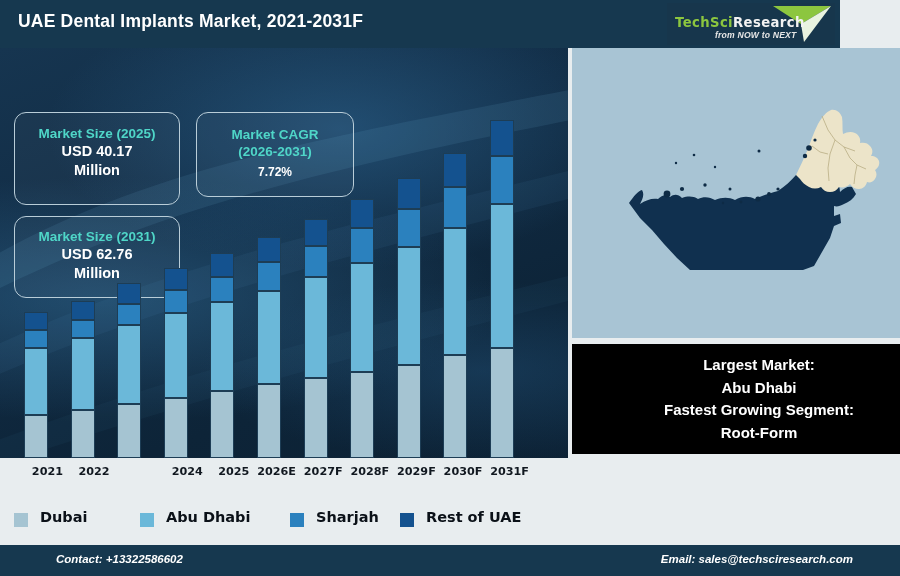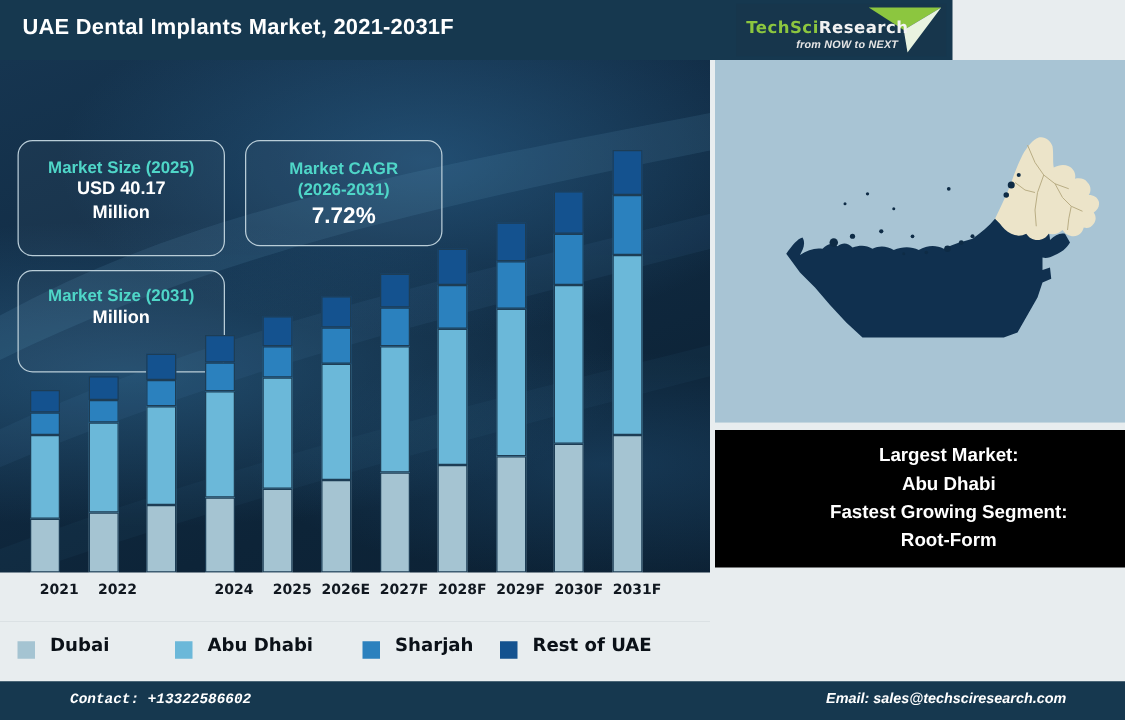--- a/index.html
+++ b/index.html
@@ -5,21 +5,21 @@
   html,body{margin:0;padding:0;}
   body{
     width:900px;height:576px;overflow:hidden;
     font-family:"Liberation Sans", sans-serif;
     background:#e8edef;
   }
   #root{position:relative;width:900px;height:576px;}
 
   
   .header{
-    position:absolute;left:0;top:0;width:762px;height:48px;
+    position:absolute;left:0;top:0;width:840px;height:48px;
     background:#16384f;
   }
   .header-title{
     position:absolute;left:18px;top:11px;
     font-size:17.5px;font-weight:bold;color:#ffffff;
     letter-spacing:.2px;
   }
   .logo-box{
     position:absolute;right:5px;top:3px;width:168px;height:42px;
     background:#17364c;overflow:hidden;
@@ -65,21 +65,21 @@
     box-sizing:border-box;
   }
   .pill .hd{
     color:#4fd6c8;font-weight:bold;font-size:13.5px;line-height:17px;
     display:block;
   }
   .pill .vl{
     color:#ffffff;font-weight:bold;font-size:14.5px;line-height:19px;
     display:block;
   }
-  .pill .vl.big{font-size:18px;line-height:24px;}
+  .pill .vl.big{font-size:12px;line-height:24px;}
 
   #pill-size-2025{left:14px;top:64px;width:166px;height:93px;padding-top:12px;}
   #pill-cagr{left:196px;top:64px;width:158px;height:85px;padding-top:13px;}
   #pill-size-2031{left:14px;top:168px;width:166px;height:82px;padding-top:11px;}
 
   
   .plot{position:absolute;left:0;top:0;width:568px;height:449px;}
   .bar{position:absolute;width:24px;}
   .seg{position:absolute;left:0;width:24px;border:0.7px solid #1d3d55;box-sizing:border-box;}
   .axis-strip{
@@ -122,21 +122,21 @@
     display:block;
   }
 
   
   .footer{
     position:absolute;left:0;top:545px;width:900px;height:31px;
     background:#16384f;
   }
   .ft-left{
     position:absolute;left:56px;top:8px;
-    font-size:11.5px;font-style:italic;font-weight:bold;color:#ffffff;font-family:Liberation Mono, monospace;
+    font-size:11.5px;font-style:italic;font-weight:bold;color:#ffffff;
   }
   .ft-right{
     position:absolute;right:47px;top:8px;
     font-size:11.5px;font-style:italic;font-weight:bold;color:#ffffff;
   }
 </style>
 </head>
 <body>
 
 <div id="root">
@@ -173,20 +173,21 @@
       </div>
 
       <div class="pill" id="pill-cagr">
         <span class="hd">Market CAGR</span>
         <span class="hd">(2026-2031)</span>
         <span class="vl big">7.72%</span>
       </div>
 
       <div class="pill" id="pill-size-2031">
         <span class="hd">Market Size (2031)</span>
+        <span class="vl">USD 62.76</span>
         <span class="vl">Million</span>
       </div>
 
       <div class="plot" id="plot">
           <div class="bar" style="left: 24px; top: 263.726px; height: 146.274px; position: absolute;">
             <div class="seg" style="background: rgb(165, 196, 210); bottom: 0px; height: 42.9731px;"></div>
             <div class="seg" style="background: rgb(107, 184, 217); bottom: 42.9731px; height: 67.3521px;"></div>
             <div class="seg" style="background: rgb(43, 129, 190); bottom: 110.325px; height: 17.7677px;"></div>
             <div class="seg" style="background: rgb(20, 82, 143); bottom: 128.093px; height: 18.1809px;"></div>
           </div>

